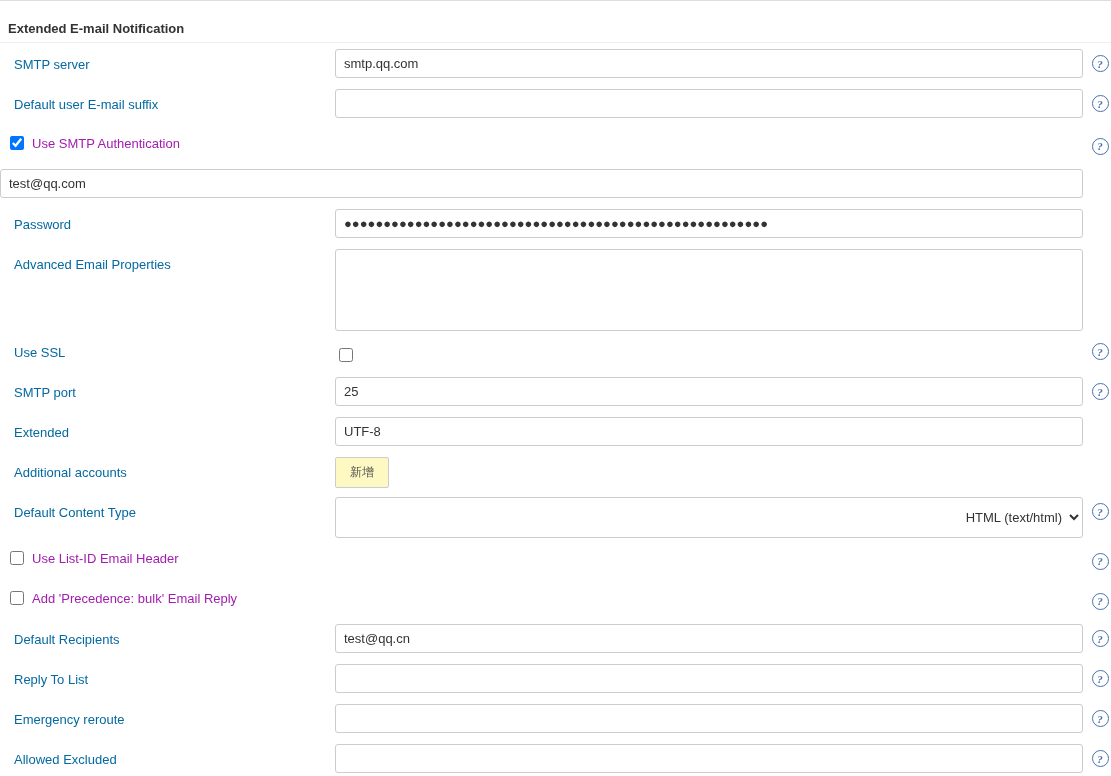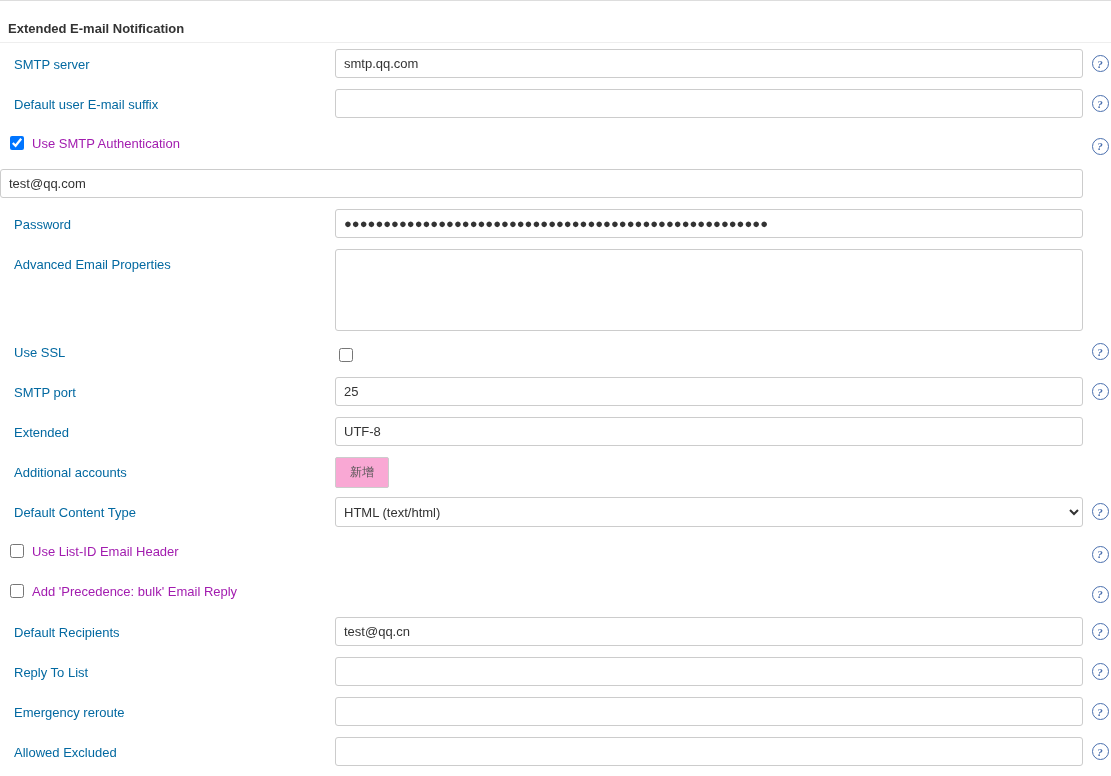--- a/index.html
+++ b/index.html
@@ -53,22 +53,23 @@
     border-radius: 3px;
     background: #fff;
     color: #333;
   }
   .field textarea {
     height: 82px;
     resize: none;
   }
   .field select {
     padding: 5px 4px;
-    height: 30px;
+    height: 41px;
     appearance: auto;
+    text-align: right;
   }
   .help-col {
     width: 22px;
     min-width: 22px;
     display: flex;
     align-items: center;
     justify-content: center;
     padding-top: 6px;
   }
   .help-icon {
@@ -104,21 +105,21 @@
   .checkbox-holder {
     flex: 1;
     display: flex;
     align-items: center;
   }
   input[type="checkbox"] {
     width: 14px;
     height: 14px;
   }
   .btn {
-    background: #f9a8d4;
+    background: #fef9c3;
     border: 1px solid #ccc;
     padding: 6px 14px;
     font-size: 12px;
     color: #555;
     cursor: pointer;
     border-radius: 2px;
   }
   .cb-field { padding-top:8px; }
 </style>
 </head>

